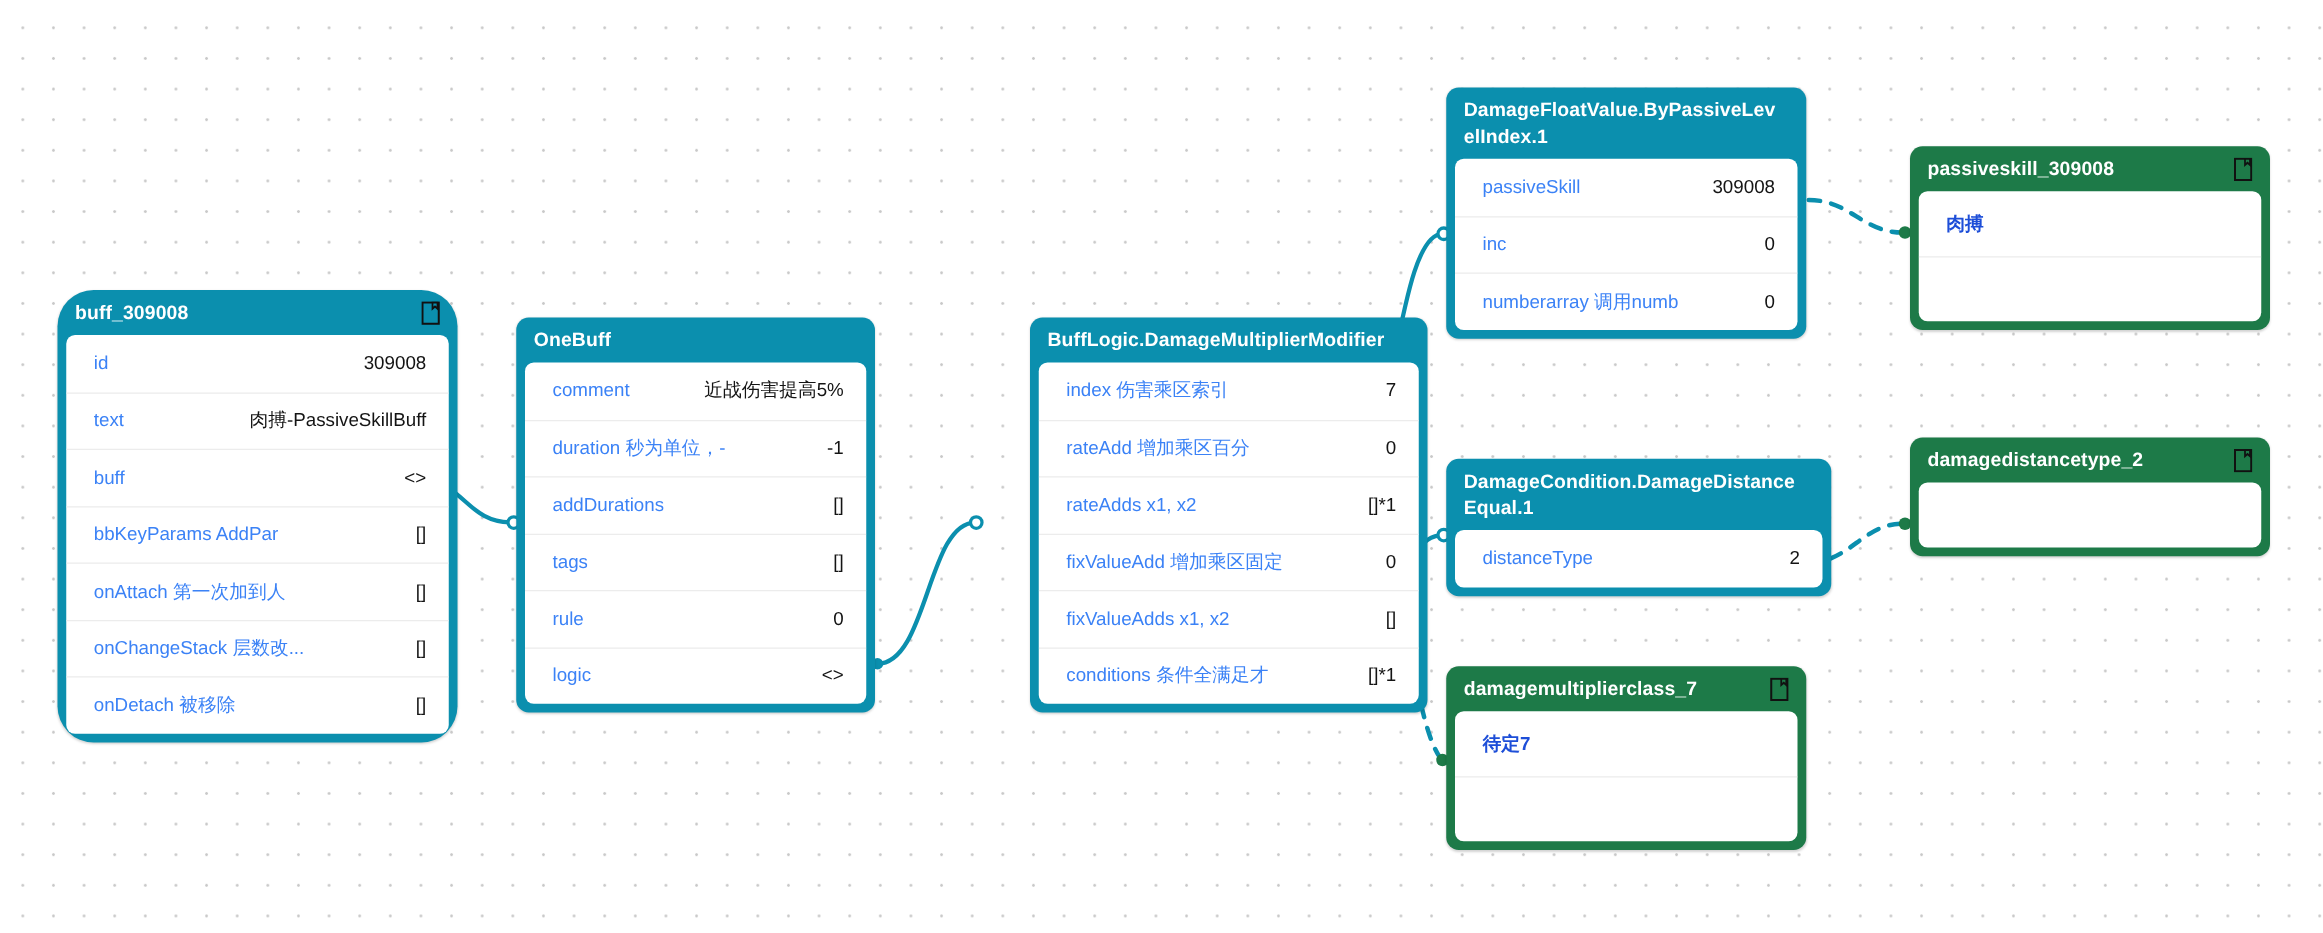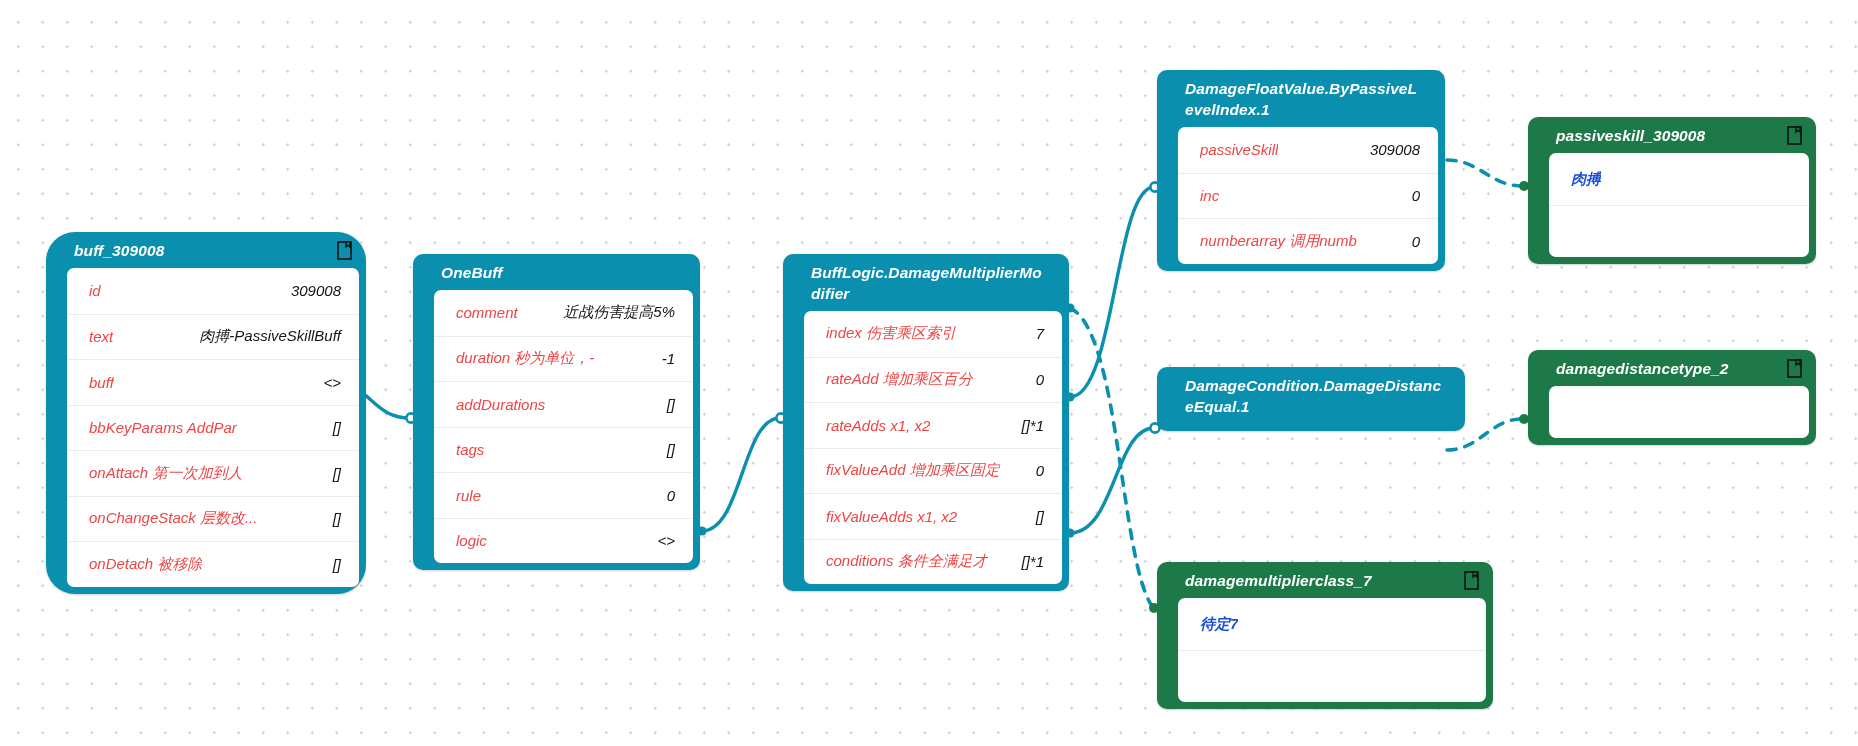--- a/index.html
+++ b/index.html
@@ -17,23 +17,22 @@
     position: absolute; inset: 0;
     background-image: radial-gradient(circle, #c9c9c9 1px, transparent 1.2px);
     background-size: 24.5px 24.5px;
     background-position: 6px 10px;
   }
   #edges { position:absolute; left:0; top:0; width:1858px; height:746px; pointer-events:none; }
 
   .node {
     position: absolute;
     border-radius: 10px;
-    padding: 0 0 7px 14px;
+    padding: 0 0 7px 0;
     box-shadow: 0 1px 2px rgba(0,0,0,0.18);
-    font-style: italic;
   }
   .node.blue  { background: #0b8fae; }
   .node.green { background: #1d7a48; }
 
   .node-header {
     display: flex; align-items: flex-start; justify-content: space-between;
     padding: 8px 14px 7px 14px;
     color: #ffffff;
     font-weight: bold;
     font-size: 15.5px;
@@ -50,35 +49,35 @@
     overflow: hidden;
   }
   .row {
     display: flex; align-items: center; justify-content: space-between;
     height: 45.5px;
     padding: 0 18px 0 22px;
     border-top: 1px solid #ececec;
     font-size: 15px;
   }
   .row:first-child { border-top: none; }
-  .row .key { color: #ef4444; white-space: nowrap; overflow: hidden; }
+  .row .key { color: #3b82f6; white-space: nowrap; overflow: hidden; }
   .row .val { color: #141414; white-space: nowrap; margin-left: 12px; }
   .node.green .row .key { color: #1d4ed8; font-weight: bold; }
   .node.green .row { height: 52px; }
   .node.green .row.blank { }
 
   
   #node-buff        { left: 46px;  top: 232px;  width: 320px; border-radius: 29px; }
   #node-onebuff     { left: 413px; top: 254px;  width: 287px; }
-  #node-bufflogic   { left: 783px; top: 254px;  width: 286px; }
+  #node-bufflogic   { left: 824px; top: 254px;  width: 318px; }
   #node-floatvalue  { left: 1157px;top: 70px;   width: 288px; }
   #node-condition   { left: 1157px;top: 367px;  width: 308px; }
   #node-passive     { left: 1528px;top: 117px;  width: 288px; }
   #node-distance    { left: 1528px;top: 350px;  width: 288px; }
-  #node-multiplier  { left: 1157px;top: 562px;  width: 336px; }
+  #node-multiplier  { left: 1157px;top: 533px;  width: 288px; }
 </style>
 </head>
 <body>
 
 <div id="canvas"></div>
 
 <svg id="edges" xmlns="http://www.w3.org/2000/svg">
 
   <g>
     <path d="M 334 384 C 372 384 372 418 410 418" fill="none" stroke="#0b8fae" stroke-width="3.4"></path>
@@ -242,20 +241,26 @@
         <span class="key">numberarray 调用numb</span>
         <span class="val">0</span>
       </div>
   </div>
 </div>
 
 <div class="node blue" id="node-condition">
   <div class="node-header">
     <span class="title">DamageCondition.DamageDistanceEqual.1</span>
   </div>
+  <div class="node-body">
+    <div class="row">
+        <span class="key">distanceType</span>
+        <span class="val">2</span>
+      </div>
+  </div>
 </div>
 
 <div class="node green" id="node-passive">
   <div class="node-header">
     <span class="title">passiveskill_309008</span>
     <svg class="bookmark-icon" viewBox="0 0 15 19">
       <rect x="1" y="1" width="13" height="17" fill="none" stroke="#111" stroke-width="1.6"></rect>
       <path d="M9 1 L9 6 L11 4.2 L13 6 L13 1 Z" fill="#1d7a48" stroke="#111" stroke-width="1.4"></path>
     </svg>
   </div>

